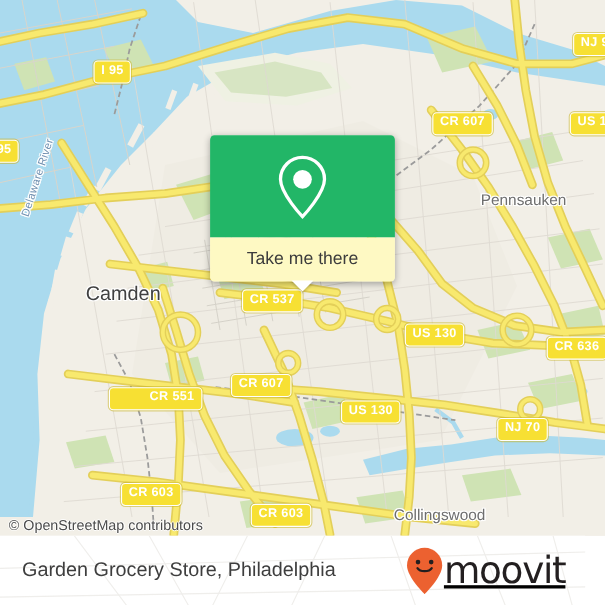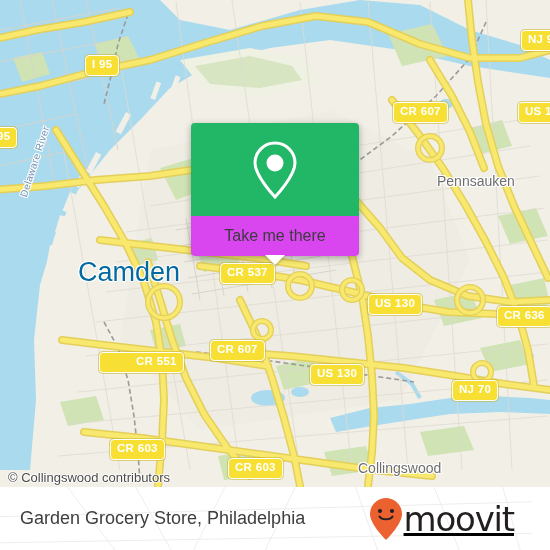--- a/index.html
+++ b/index.html
@@ -43,21 +43,21 @@
     color: #6f6f6f;
     font-family: "Liberation Sans", sans-serif;
     white-space: nowrap;
     pointer-events: none;
     text-shadow:
        1px 0 0 rgba(255,255,255,.9), -1px 0 0 rgba(255,255,255,.9),
        0 1px 0 rgba(255,255,255,.9), 0 -1px 0 rgba(255,255,255,.9),
        1px 1px 0 rgba(255,255,255,.9), -1px -1px 0 rgba(255,255,255,.9),
        1px -1px 0 rgba(255,255,255,.9), -1px 1px 0 rgba(255,255,255,.9);
   }
-  .place-major { font-size: 27px; color: #0369a1; }
+  .place-major { font-size: 18px; color: #404040; }
   .place-minor { font-size: 14px; color: #6e6e6e; }
   .water-label {
     font-size: 10px;
     color: #6f8fb0;
     letter-spacing: .4px;
   }
 
   
   .shield {
     position: absolute;
@@ -90,21 +90,21 @@
     height: 93px;
     background: #22b667;
     border-radius: 4px 4px 0 0;
     display: flex;
     align-items: center;
     justify-content: center;
   }
   #poi-card-bottom {
     position: relative;
     height: 40px;
-    background: #d946ef;
+    background: #fef9c3;
     border-radius: 0 0 4px 4px;
     display: flex;
     align-items: center;
     justify-content: center;
   }
   #poi-card-label {
     font-size: 16px;
     color: #3c3c3c;
     font-family: "Liberation Sans", sans-serif;
   }
@@ -395,21 +395,21 @@
           <path d="M26 4 C15 4 6 13 6 24 C6 37 26 58 26 58 C26 58 46 37 46 24 C46 13 37 4 26 4 Z" fill="none" stroke="#ffffff" stroke-width="3"></path>
           <circle cx="26" cy="24" r="8.5" fill="#ffffff"></circle>
         </svg>
       </div>
       <div id="poi-card-bottom">
         <span id="poi-card-label">Take me there</span>
         <div id="poi-card-pointer"></div>
       </div>
     </div>
 
-    <div id="osm-attribution">© Collingswood contributors</div>
+    <div id="osm-attribution">© OpenStreetMap contributors</div>
   </div>
 
   <div id="footer">
     <svg id="footer-bg" width="550" height="63" viewBox="0 0 550 63">
       <g stroke="#c9c5bc" stroke-width="1" fill="none">
         <path d="M60,-10 L120,70"></path>
         <path d="M130,-10 L175,70"></path>
         <path d="M230,-10 L190,70"></path>
         <path d="M300,-10 L262,70"></path>
         <path d="M352,-10 L380,70"></path>

